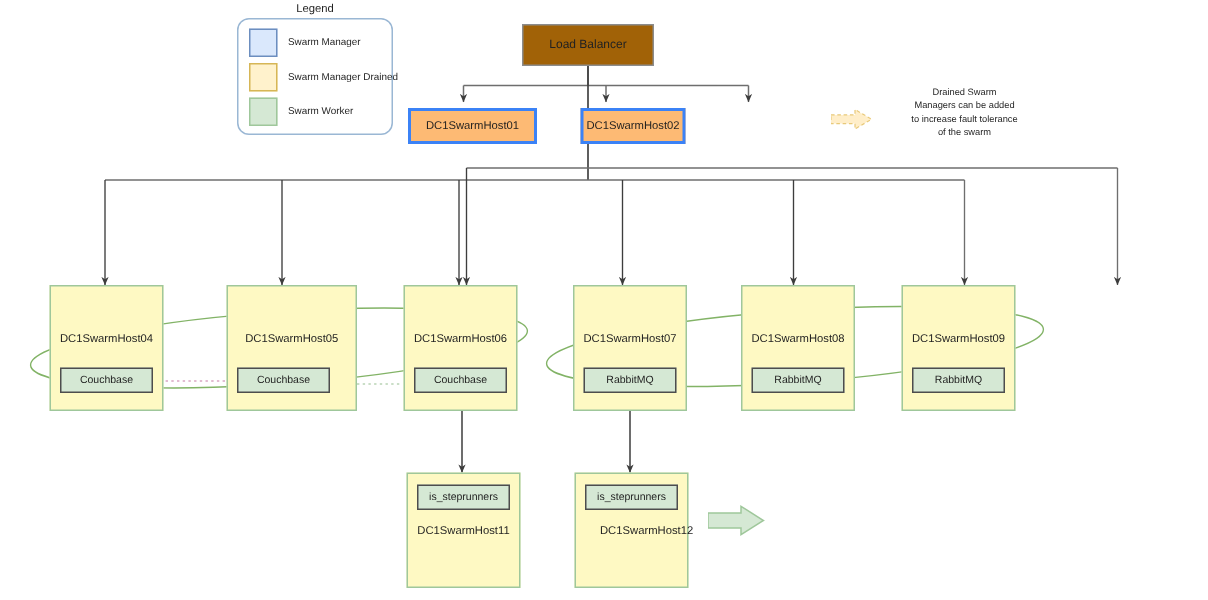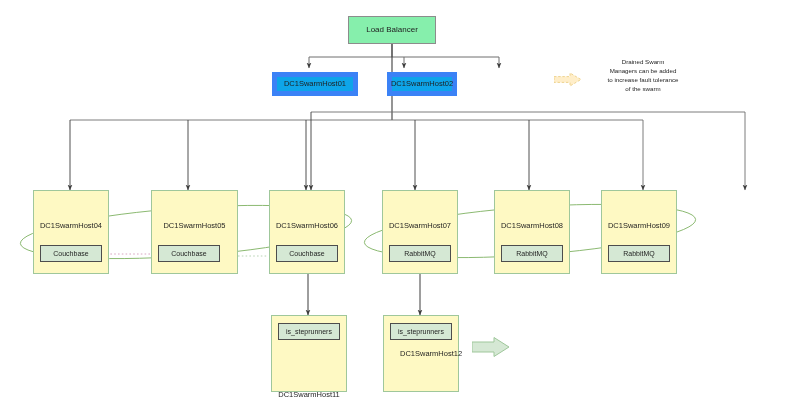--- a/index.html
+++ b/index.html
@@ -11,24 +11,24 @@
   #stage{position:absolute;left:0;top:0;width:805px;height:400px;}
   svg.layer{position:absolute;left:0;top:0;width:805px;height:400px;pointer-events:none;}
 
   
   .box{
     position:absolute;box-sizing:border-box;
     display:flex;align-items:center;justify-content:center;
     text-align:center;line-height:1.15;
   }
   .lb-box{
-    background:#86efac;border:1px solid #8c8c8c;font-size:8px;color:#222;justify-content:center;
+    background:#a16207;border:1px solid #8c8c8c;font-size:8px;color:#222;justify-content:center;
   }
   .mgr-drained{
-    background:#0ea5e9;border:5px solid #3b82f6;font-size:7.5px;color:#1f1f1f;
+    background:#fdba74;border:2px solid #3b82f6;font-size:7.5px;color:#1f1f1f;
   }
   .worker{
     background:#fef9c3;border:1px solid #9fc79b;font-size:7.5px;color:#1f1f1f;
   }
   .worker-label{
     position:absolute;left:0;right:0;text-align:center;font-size:7.5px;color:#1f1f1f;
   }
   .svc{
     position:absolute;box-sizing:border-box;
     background:#d5e8d4;border:1.4px solid #4d4d4d;
@@ -55,20 +55,39 @@
     position:absolute;left:583px;top:58px;width:120px;
     font-size:6.2px;line-height:1.45;text-align:center;color:#1f1f1f;
   }
   .annot-arrow{position:absolute;left:554px;top:72px;width:28px;height:15px;}
 </style>
 </head>
 <body>
 
 <div id="stage">
 
+  <div class="legend-wrap">
+    <div class="legend-title">Legend</div>
+    <div class="legend-card"></div>
+
+    <div class="legend-row" style="top:6px;">
+      <span class="legend-sw" style="background:#dae8fc;border:1px solid #6c8ebf;"></span>
+      <span class="legend-tx">Swarm Manager</span>
+    </div>
+
+    <div class="legend-row" style="top:29px;">
+      <span class="legend-sw" style="background:#fff2cc;border:1px solid #d6b656;"></span>
+      <span class="legend-tx">Swarm Manager Drained</span>
+    </div>
+
+    <div class="legend-row" style="top:52px;">
+      <span class="legend-sw" style="background:#d5e8d4;border:1px solid #9fc79b;"></span>
+      <span class="legend-tx">Swarm Worker</span>
+    </div>
+  </div>
 
   <svg class="layer" viewBox="0 0 805 400">
     <defs>
       <marker id="ah" markerWidth="7" markerHeight="7" refX="5.4" refY="3" orient="auto" markerUnits="userSpaceOnUse">
         <path d="M0,0.6 L5.6,3 L0,5.4 L1.5,3 Z" fill="#3d3d3d"></path>
       </marker>
     </defs>
 
     <g stroke="#6e6e6e" stroke-width="1" fill="none">
 
@@ -177,21 +196,21 @@
     <div class="svc" style="left:6px;top:54px;width:62px;height:17px;">
       <span>RabbitMQ</span>
     </div>
   </div>
 
 
   <div class="worker" style="position:absolute;left:271px;top:315px;width:74px;height:75px;">
     <div class="svc" style="left:6px;top:7px;width:62px;height:17px;">
       <span>is_steprunners</span>
     </div>
-    <div class="worker-label" style="top:33px;margin-top:41px;">DC1SwarmHost11</div>
+    <div class="worker-label" style="top:33px;">DC1SwarmHost11</div>
   </div>
 
   <div class="worker" style="position:absolute;left:383px;top:315px;width:74px;height:75px;">
     <div class="svc" style="left:6px;top:7px;width:62px;height:17px;">
       <span>is_steprunners</span>
     </div>
     <div class="worker-label" style="top:33px;margin-left:16px;">DC1SwarmHost12</div>
   </div>
 
   <svg style="position:absolute;left:472px;top:336px;width:38px;height:22px;" viewBox="0 0 38 22">

